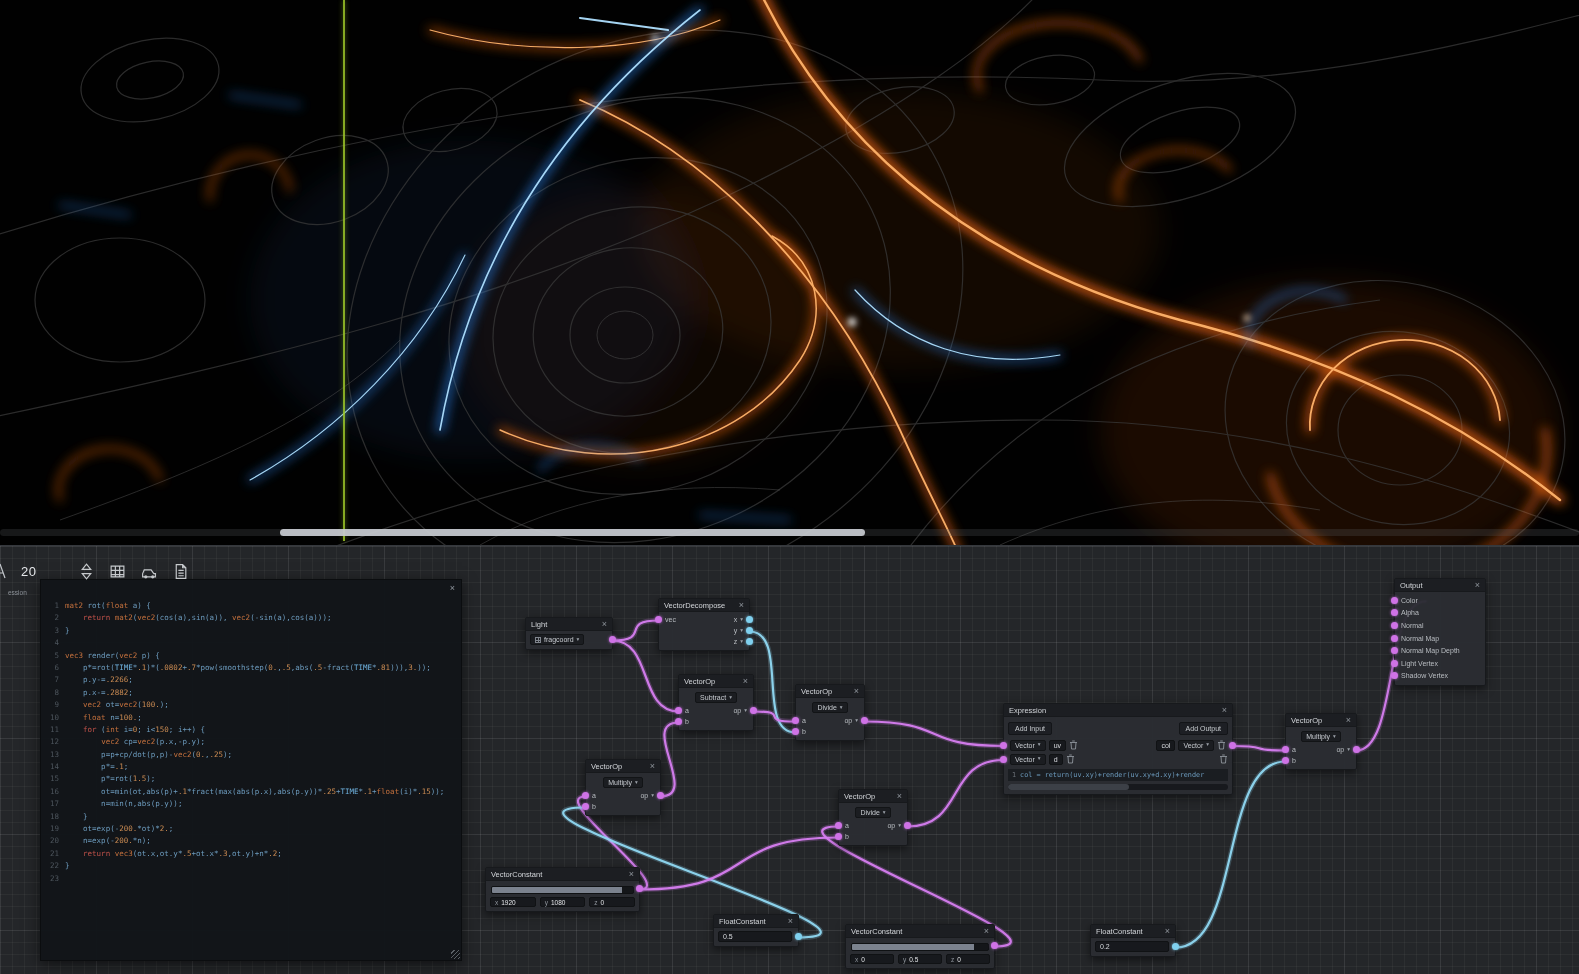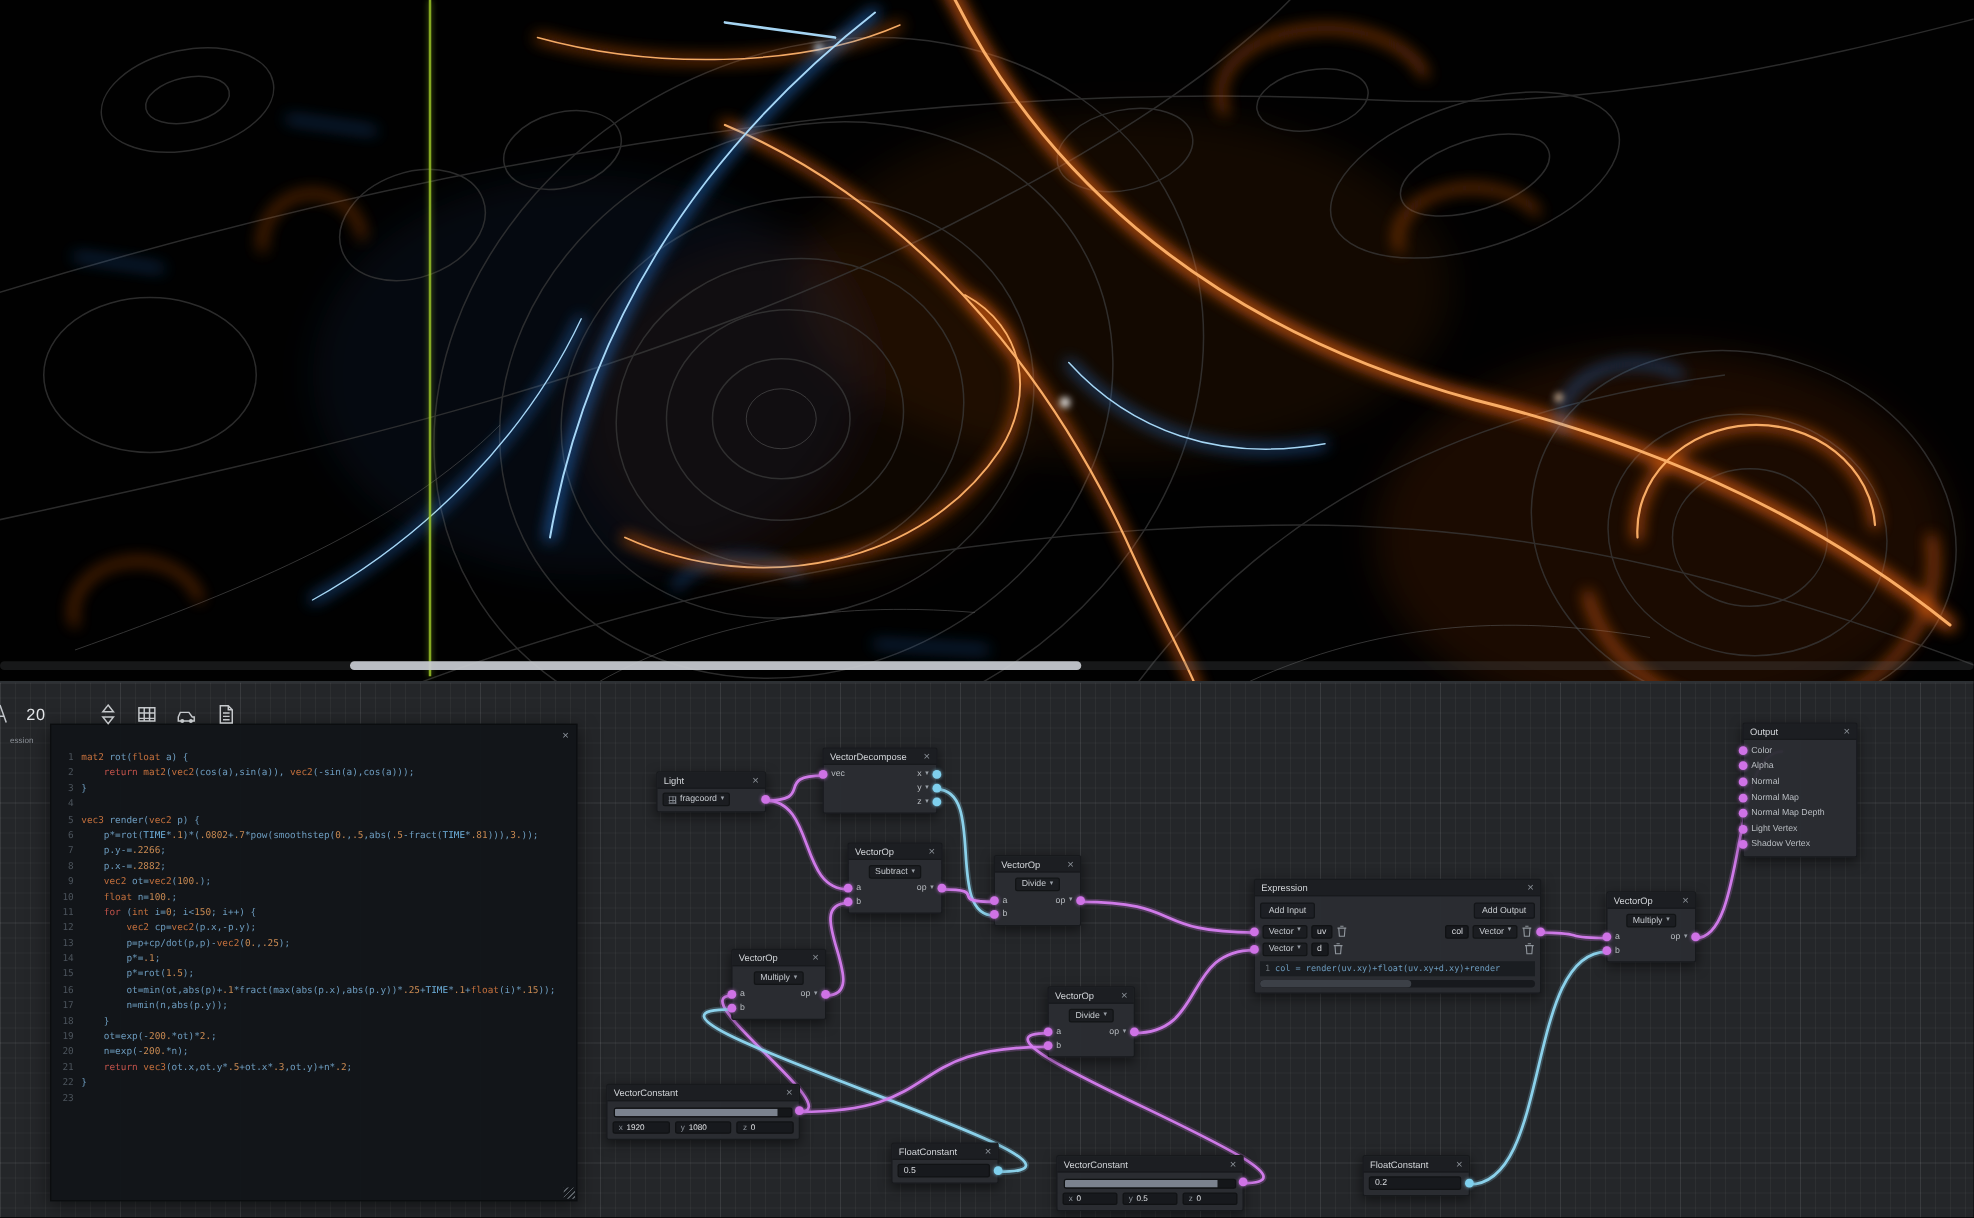--- a/index.html
+++ b/index.html
@@ -450,21 +450,21 @@
             </span>
             <span class="spacer"></span>
             <span class="trash">
               <svg width="9" height="10" viewBox="0 0 9 10">
                 <path d="M1 2.5h7M2 2.5l.5 6.5h4l.5-6.5M3.2 1h2.6" fill="none" stroke="#8f959c" stroke-width="0.9"></path>
               </svg>
             </span>
           </div>
           <div class="ecode">
             <span class="lno">1</span>
-            <span class="cc">col = render(uv.xy)+float(uv.xy+d.xy)+render</span>
+            <span class="cc">col = return(uv.xy)+render(uv.xy+d.xy)+render</span>
           </div>
           <div class="escroll">
             <div class="ethumb"></div>
           </div>
         </div>
       </div>
       <div class="node" style="left: 1285px; top: 167px; width: 72px;">
         <div class="nhead">
           <span class="ntitle">VectorOp</span>
           <span class="nclose">×</span>

